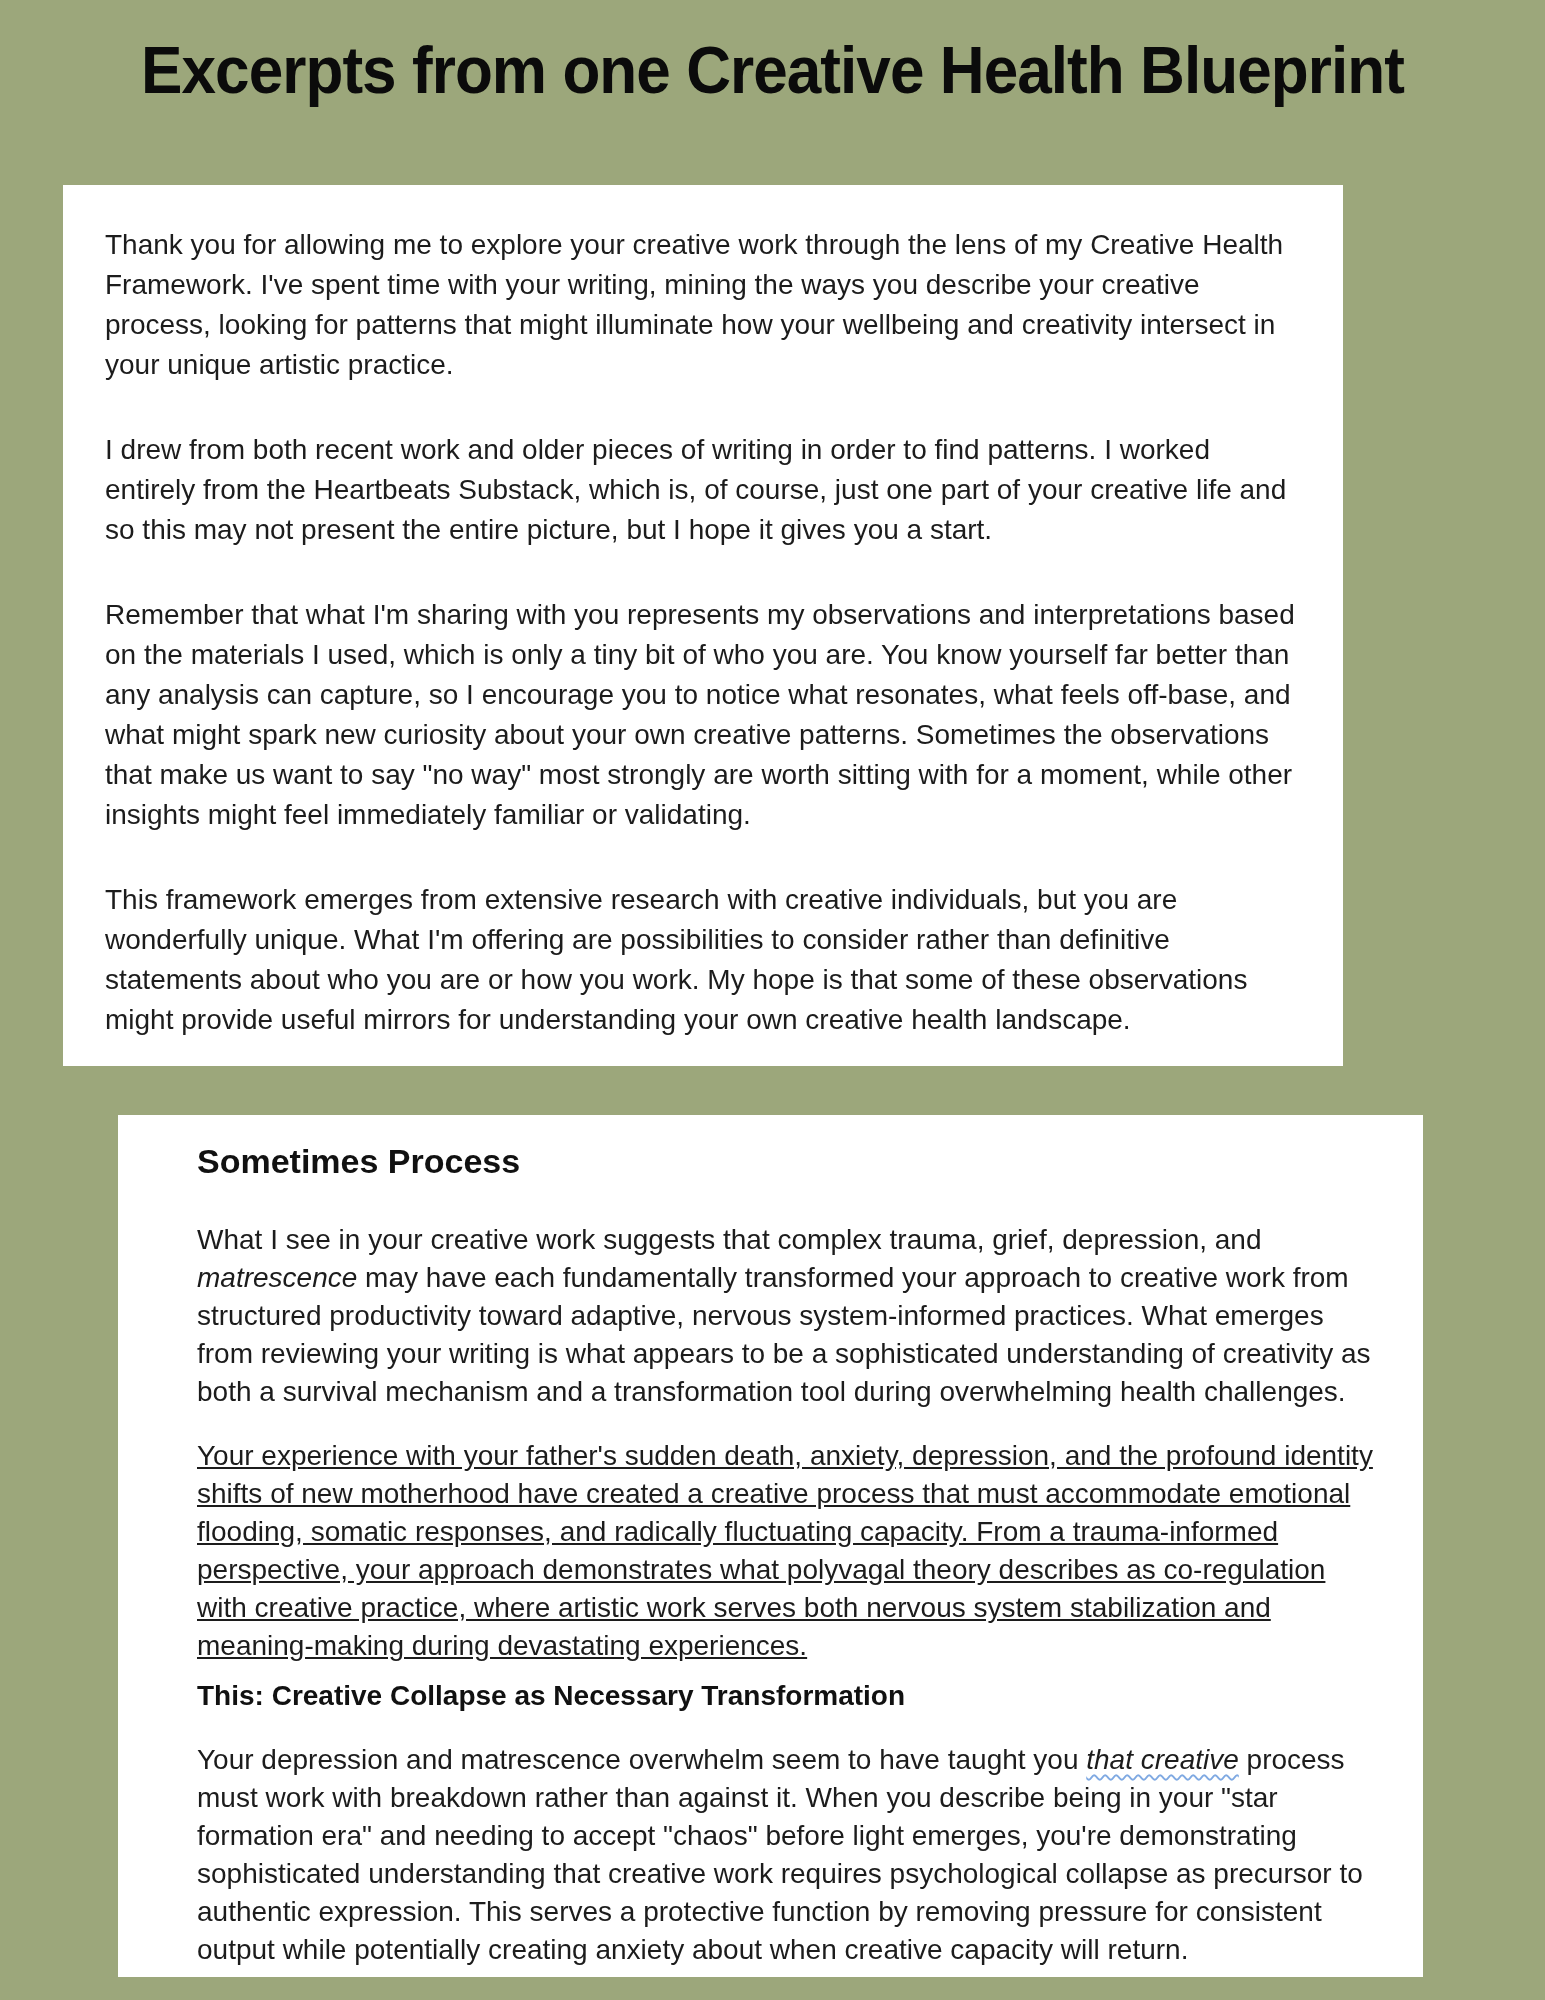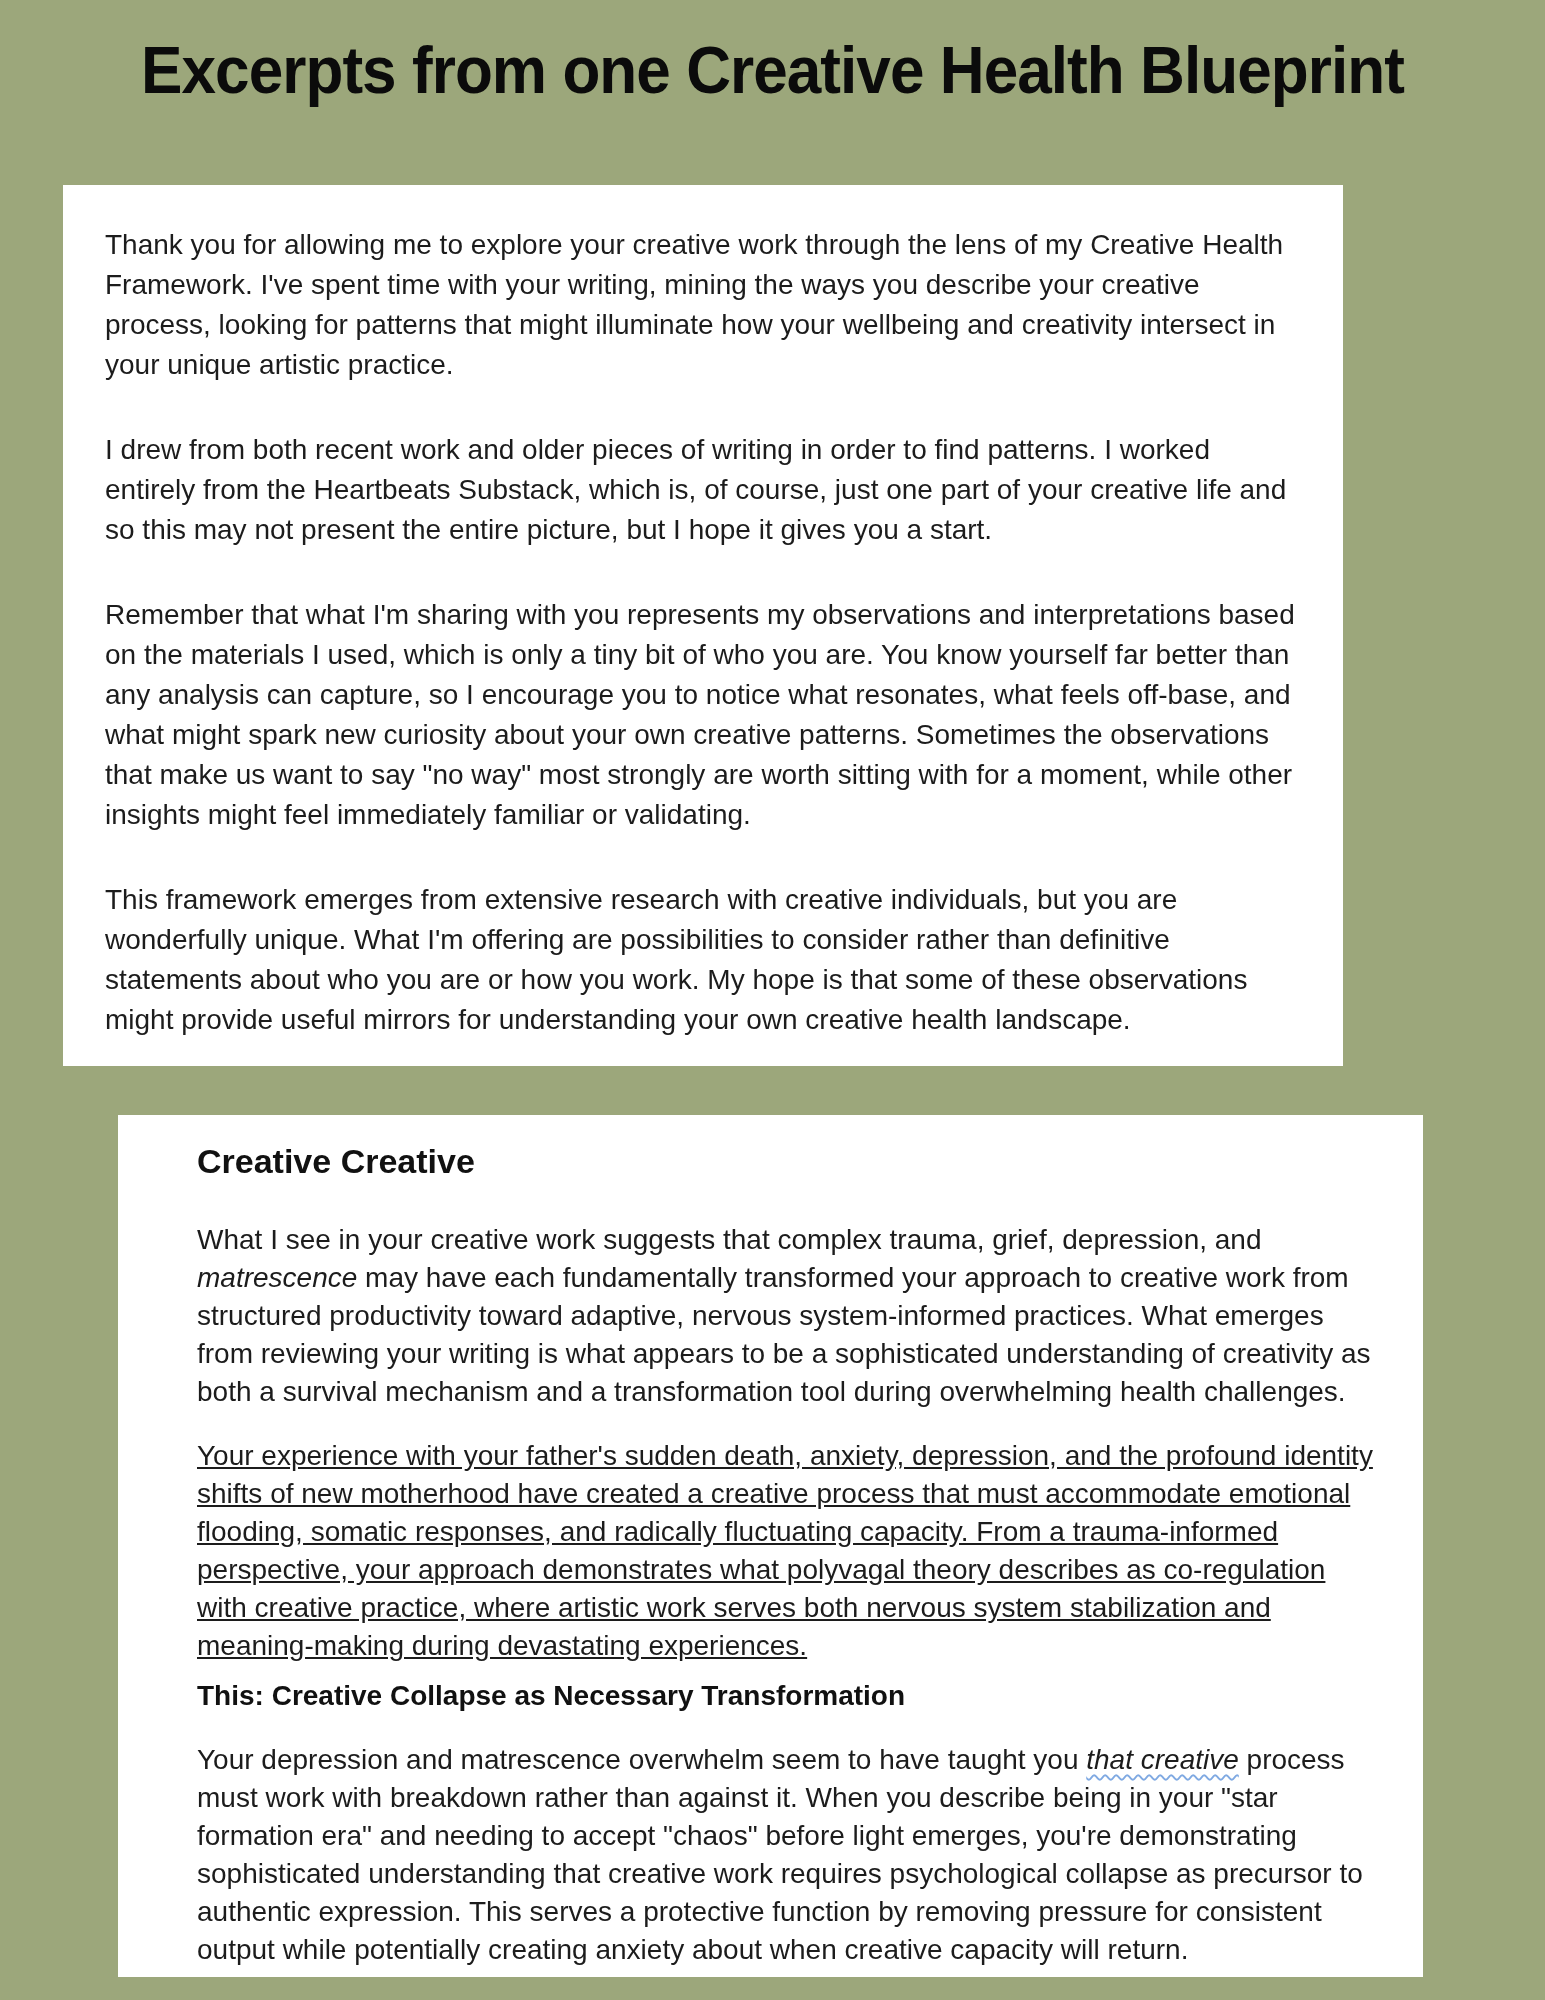--- a/index.html
+++ b/index.html
@@ -92,21 +92,21 @@
 <h1 class="page-title">Excerpts from one Creative Health Blueprint</h1>
 
 <section class="card card-intro">
   <p>Thank you for allowing me to explore your creative work through the lens of my Creative Health Framework. I've spent time with your writing, mining the ways you describe your creative process, looking for patterns that might illuminate how your wellbeing and creativity intersect in your unique artistic practice.</p>
   <p>I drew from both recent work and older pieces of writing in order to find patterns. I worked entirely from the Heartbeats Substack, which is, of course, just one part of your creative life and so this may not present the entire picture, but I hope it gives you a start.</p>
   <p>Remember that what I'm sharing with you represents my observations and interpretations based on the materials I used, which is only a tiny bit of who you are. You know yourself far better than any analysis can capture, so I encourage you to notice what resonates, what feels off-base, and what might spark new curiosity about your own creative patterns. Sometimes the observations that make us want to say "no way" most strongly are worth sitting with for a moment, while other insights might feel immediately familiar or validating.</p>
   <p class="last">This framework emerges from extensive research with creative individuals, but you are wonderfully unique. What I'm offering are possibilities to consider rather than definitive statements about who you are or how you work. My hope is that some of these observations might provide useful mirrors for understanding your own creative health landscape.</p>
 </section>
 
 <section class="card card-process">
-  <h2>Creative Creative</h2>
+  <h2>Sometimes Process</h2>
 
   <p><span>What I see in your creative work suggests that complex trauma, grief, depression, and </span><em>matrescence</em><span> may have each fundamentally transformed your approach to creative work from structured productivity toward adaptive, nervous system-informed practices. What emerges from reviewing your writing is what appears to be a sophisticated understanding of creativity as both a survival mechanism and a transformation tool during overwhelming health challenges.</span></p>
 
   <p class="tight">Your experience with your father's sudden death, anxiety, depression, and the profound identity shifts of new motherhood have created a creative process that must accommodate emotional flooding, somatic responses, and radically fluctuating capacity. From a trauma-informed perspective, your approach demonstrates what polyvagal theory describes as co-regulation with creative practice, where artistic work serves both nervous system stabilization and meaning-making during devastating experiences.</p>
 
   <h3>This: Creative Collapse as Necessary Transformation</h3>
 
   <p class="last"><span>Your depression and matrescence overwhelm seem to have taught you </span><span class="squiggle">that creative</span><span> process must work with breakdown rather than against it. When you describe being in your "star formation era" and needing to accept "chaos" before light emerges, you're demonstrating sophisticated understanding that creative work requires psychological collapse as precursor to authentic expression. This serves a protective function by removing pressure for consistent output while potentially creating anxiety about when creative capacity will return.</span></p>
 </section>
 

